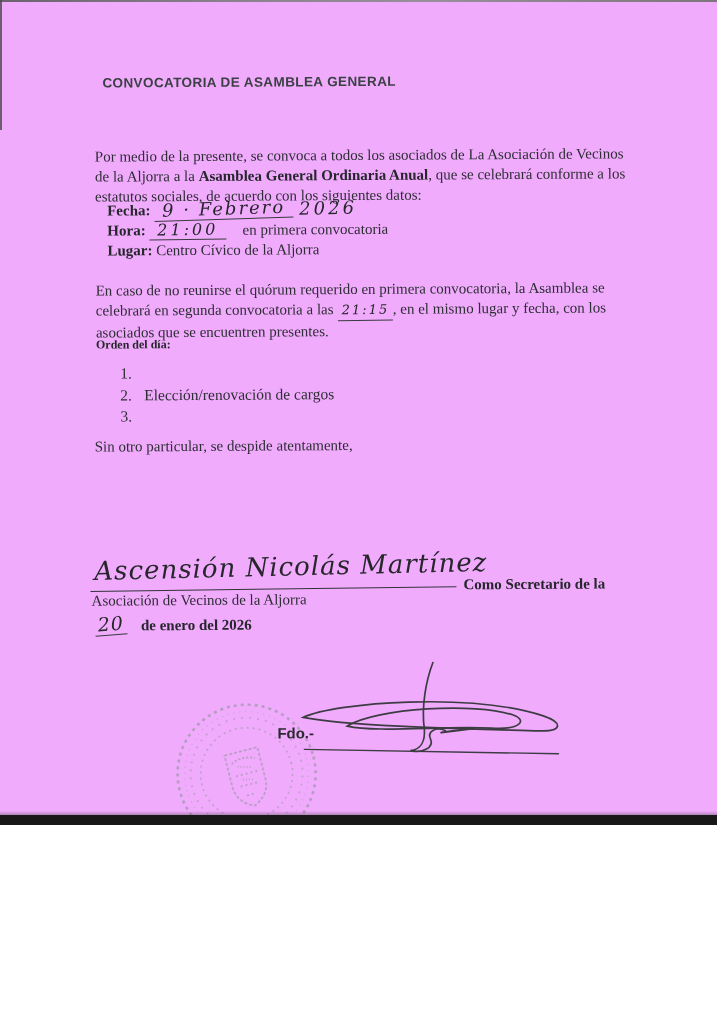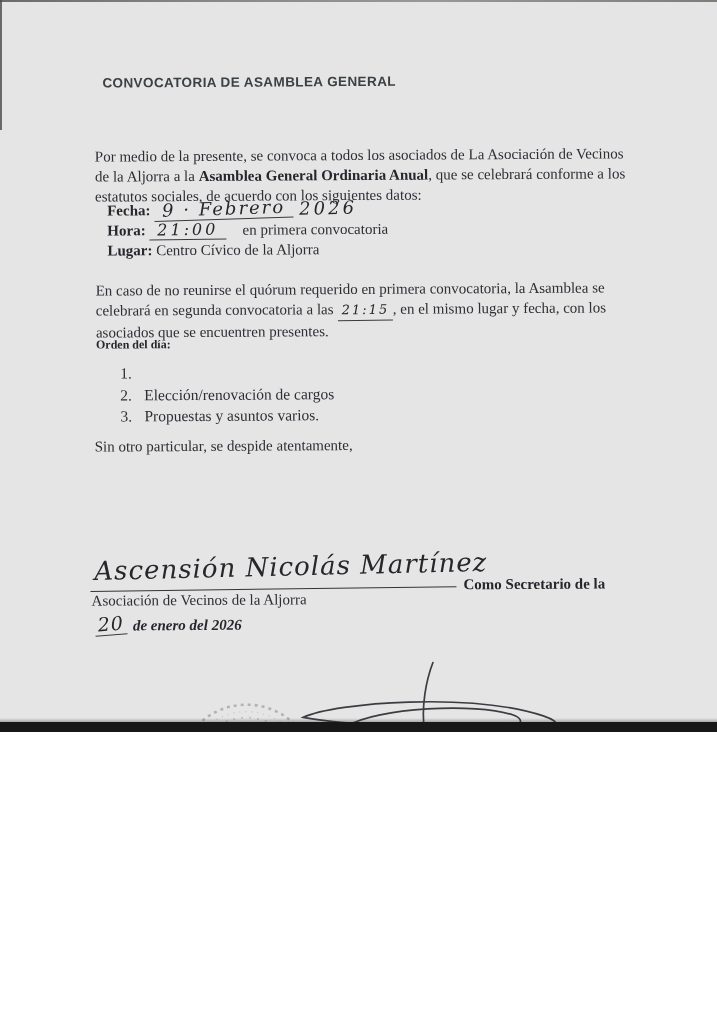--- a/index.html
+++ b/index.html
@@ -1,19 +1,19 @@
 <!DOCTYPE html>
 <html><head>
 <meta charset="utf-8">
 <style>
   html,body{margin:0;padding:0;background:#ffffff;}
   .page{
     position:relative;
-    width:717px;height:732px;
-    background:#e5e5e5;
+    width:717px;height:825px;
+    background:#f0abfc;
     overflow:hidden;
     font-family:"Liberation Serif", serif;
     color:#2e2e35;
   }
   
   .edge-top{position:absolute;left:0;top:0;width:717px;height:2px;background:linear-gradient(90deg,#555 0%,#777 30%,#8a8a86 60%,#6b6b66 100%);opacity:.85;}
   .edge-left{position:absolute;left:0;top:0;width:2px;height:130px;background:#4a4a48;opacity:.8;}
   .edge-bottom{position:absolute;left:0;bottom:0;width:717px;height:10px;background:#181818;}
   .edge-bottom-fade{position:absolute;left:0;bottom:10px;width:717px;height:4px;background:linear-gradient(180deg,rgba(0,0,0,0) 0%,rgba(60,60,60,.35) 100%);}
   .content{position:absolute;left:0;top:0;width:717px;height:1024px;transform:rotate(-0.35deg);}
@@ -54,21 +54,21 @@
     position:absolute;left:94px;top:551px;
     font-family:"DejaVu Serif", serif;font-style:italic;
     font-size:26px;letter-spacing:1px;color:#26262b;
     transform:rotate(-1deg);white-space:nowrap;
   }
   .sig-underline{position:absolute;left:90px;top:588px;width:366px;border-bottom:1.8px solid #33333a;transform:rotate(-.4deg);}
   .sig-role{position:absolute;left:463px;top:577px;font-size:15px;font-weight:bold;color:#26262c;white-space:nowrap;}
   .sig-org{position:absolute;left:91px;top:591px;font-size:15px;white-space:nowrap;}
   .date-line{position:absolute;left:94px;top:611px;font-size:15px;}
   .hand-day{display:inline-block;font-family:"DejaVu Serif", serif;font-style:italic;font-size:19px;letter-spacing:1px;transform:rotate(-4deg);padding:0 3px;color:#26262b;}
-  .date-rest{font-weight:bold;color:#26262c;margin-left:6px;font-style:italic;}
+  .date-rest{font-weight:bold;color:#26262c;margin-left:14px;}
 
   .stamp{position:absolute;left:170px;top:698px;opacity:.6;}
   .fdo{position:absolute;left:276px;top:724px;font-family:"Liberation Sans", sans-serif;font-weight:bold;font-size:15px;color:#2a2a2e;}
   .sig-scribble{position:absolute;left:280px;top:655px;}
 </style>
 </head>
 <body>
 
 <div class="page">
   <div class="edge-top"></div>
@@ -102,21 +102,20 @@
     <div class="agenda">
       <div class="agenda-row">
         <span class="agenda-num">1.</span>
       </div>
       <div class="agenda-row">
         <span class="agenda-num">2.</span>
         <span>Elección/renovación de cargos</span>
       </div>
       <div class="agenda-row">
         <span class="agenda-num">3.</span>
-        <span>Propuestas y asuntos varios.</span>
       </div>
     </div>
 
     <div class="closing">Sin otro particular, se despide atentamente,</div>
 
     <div class="sig-underline"></div>
     <div class="sig-name">Ascensión Nicolás Martínez</div>
     <div class="sig-role">Como Secretario de la</div>
     <div class="sig-org">Asociación de Vecinos de la Aljorra</div>
 

